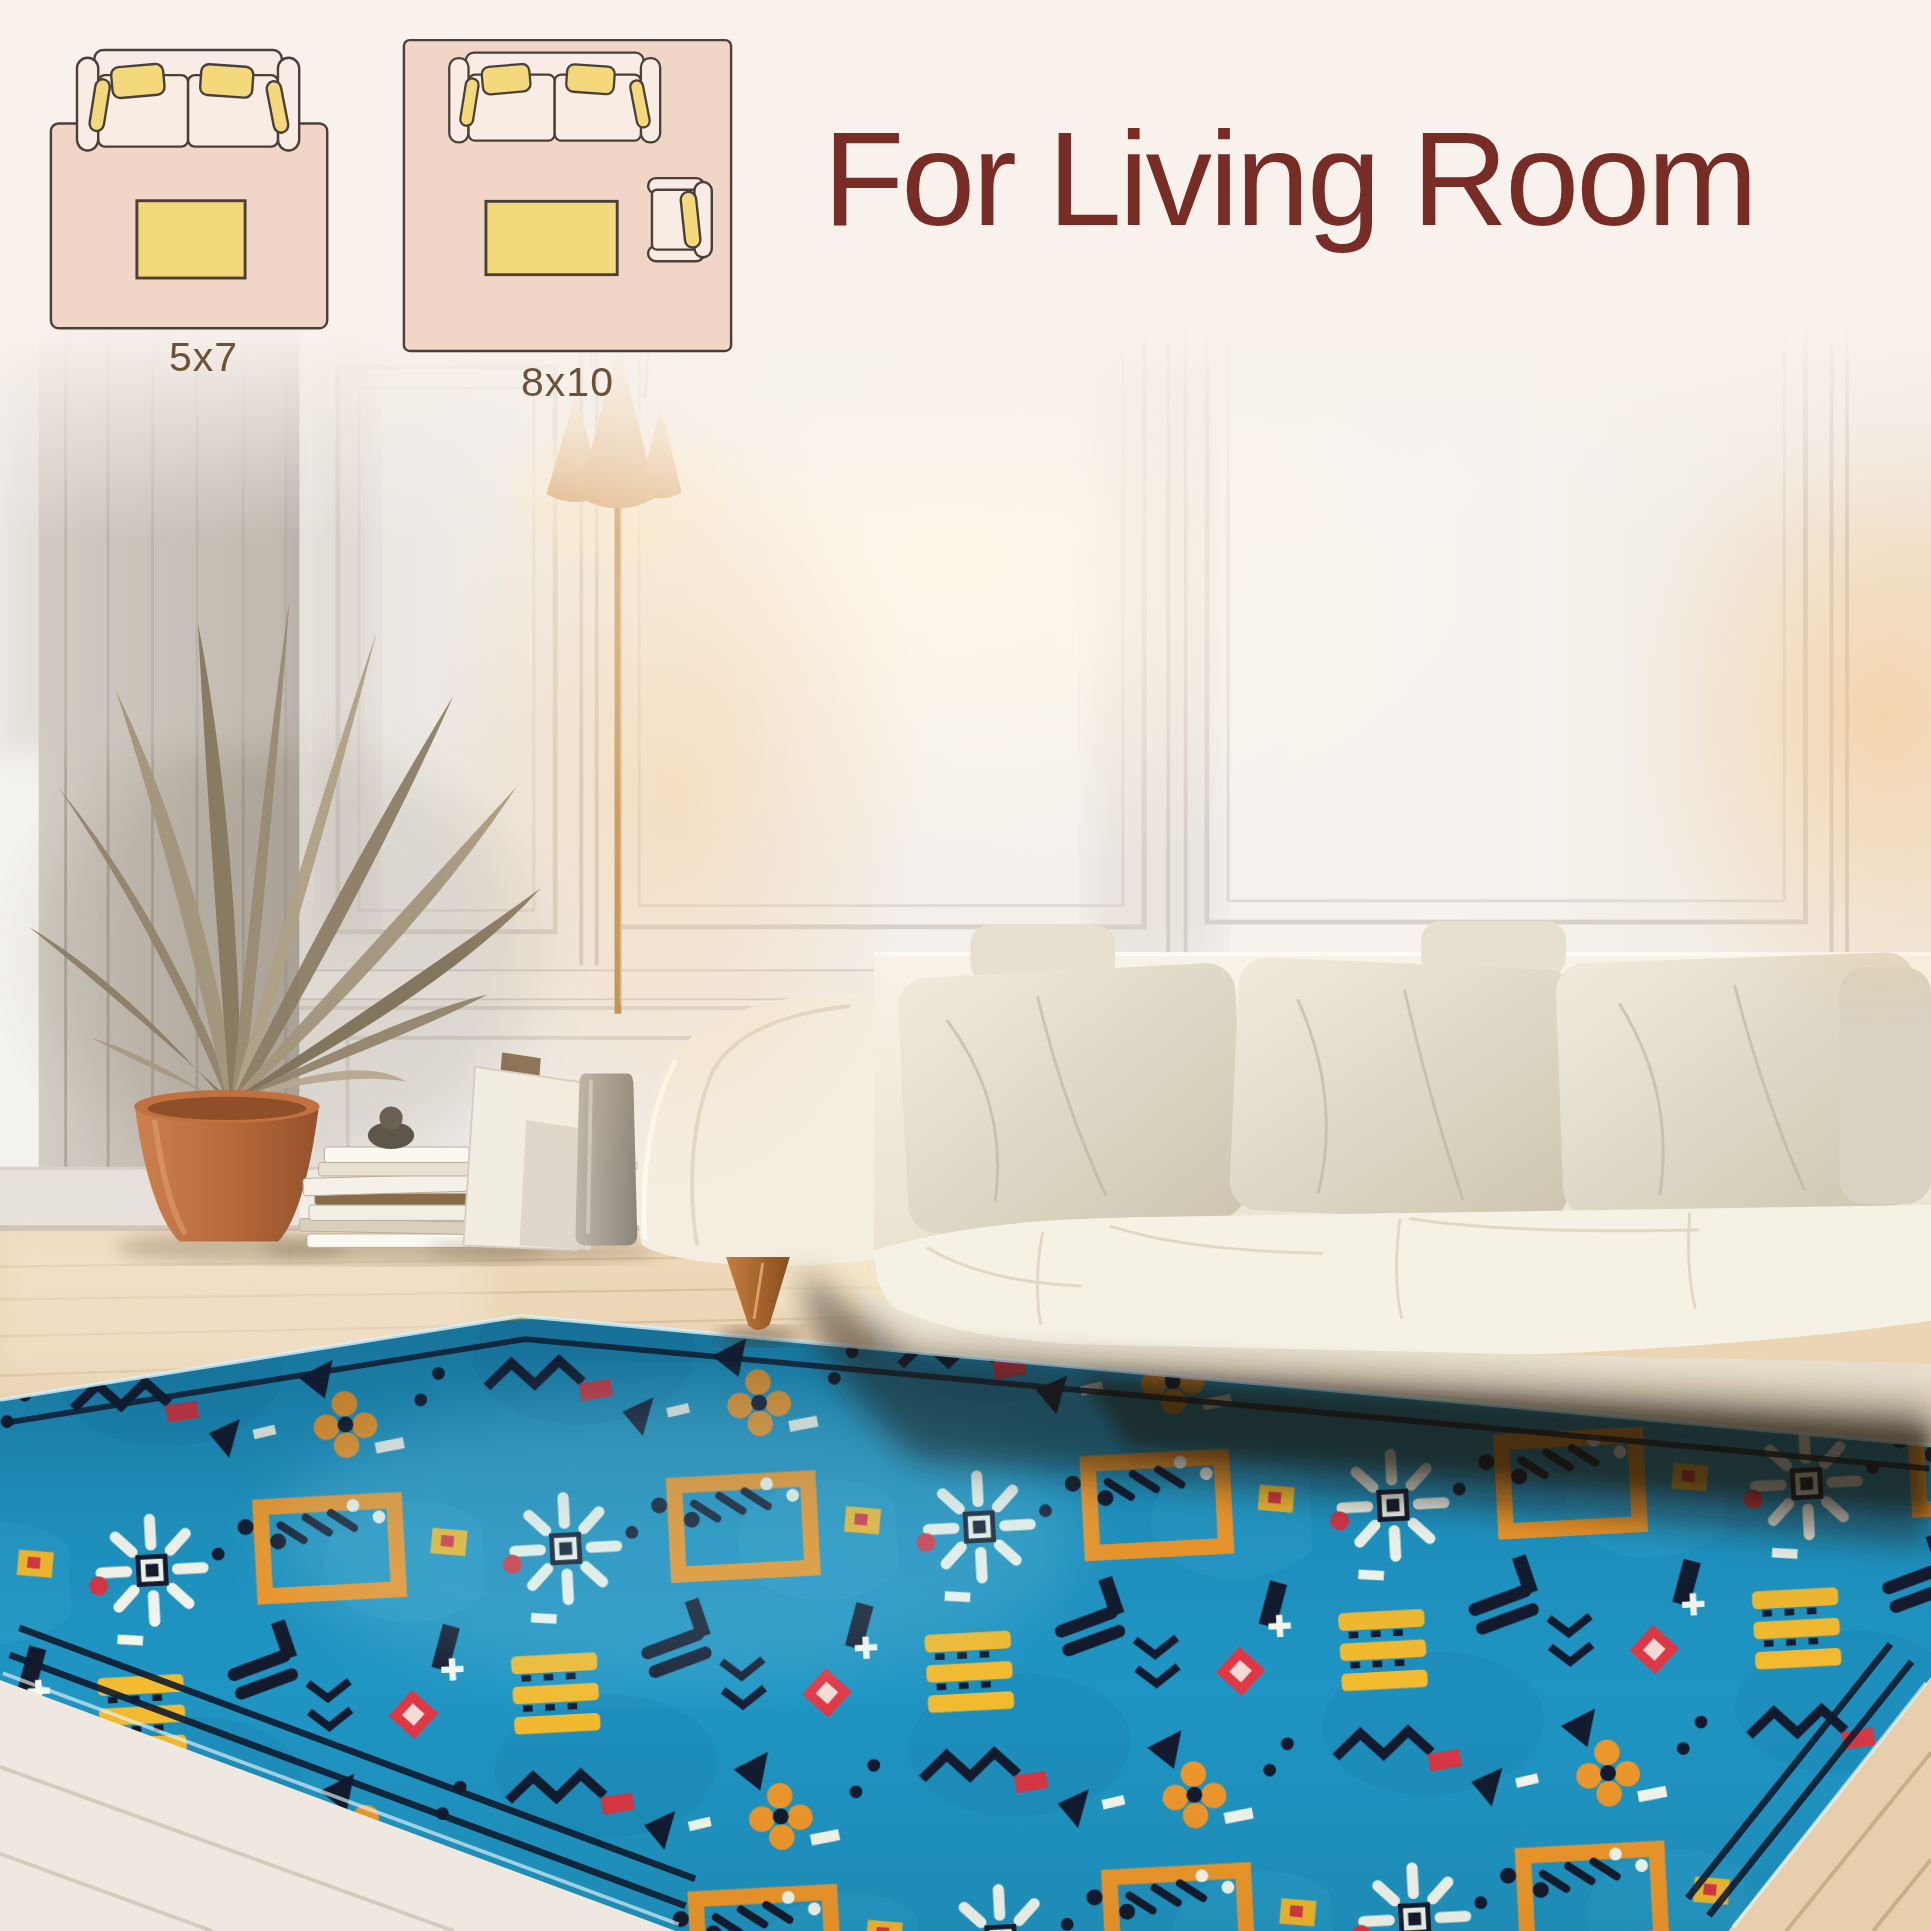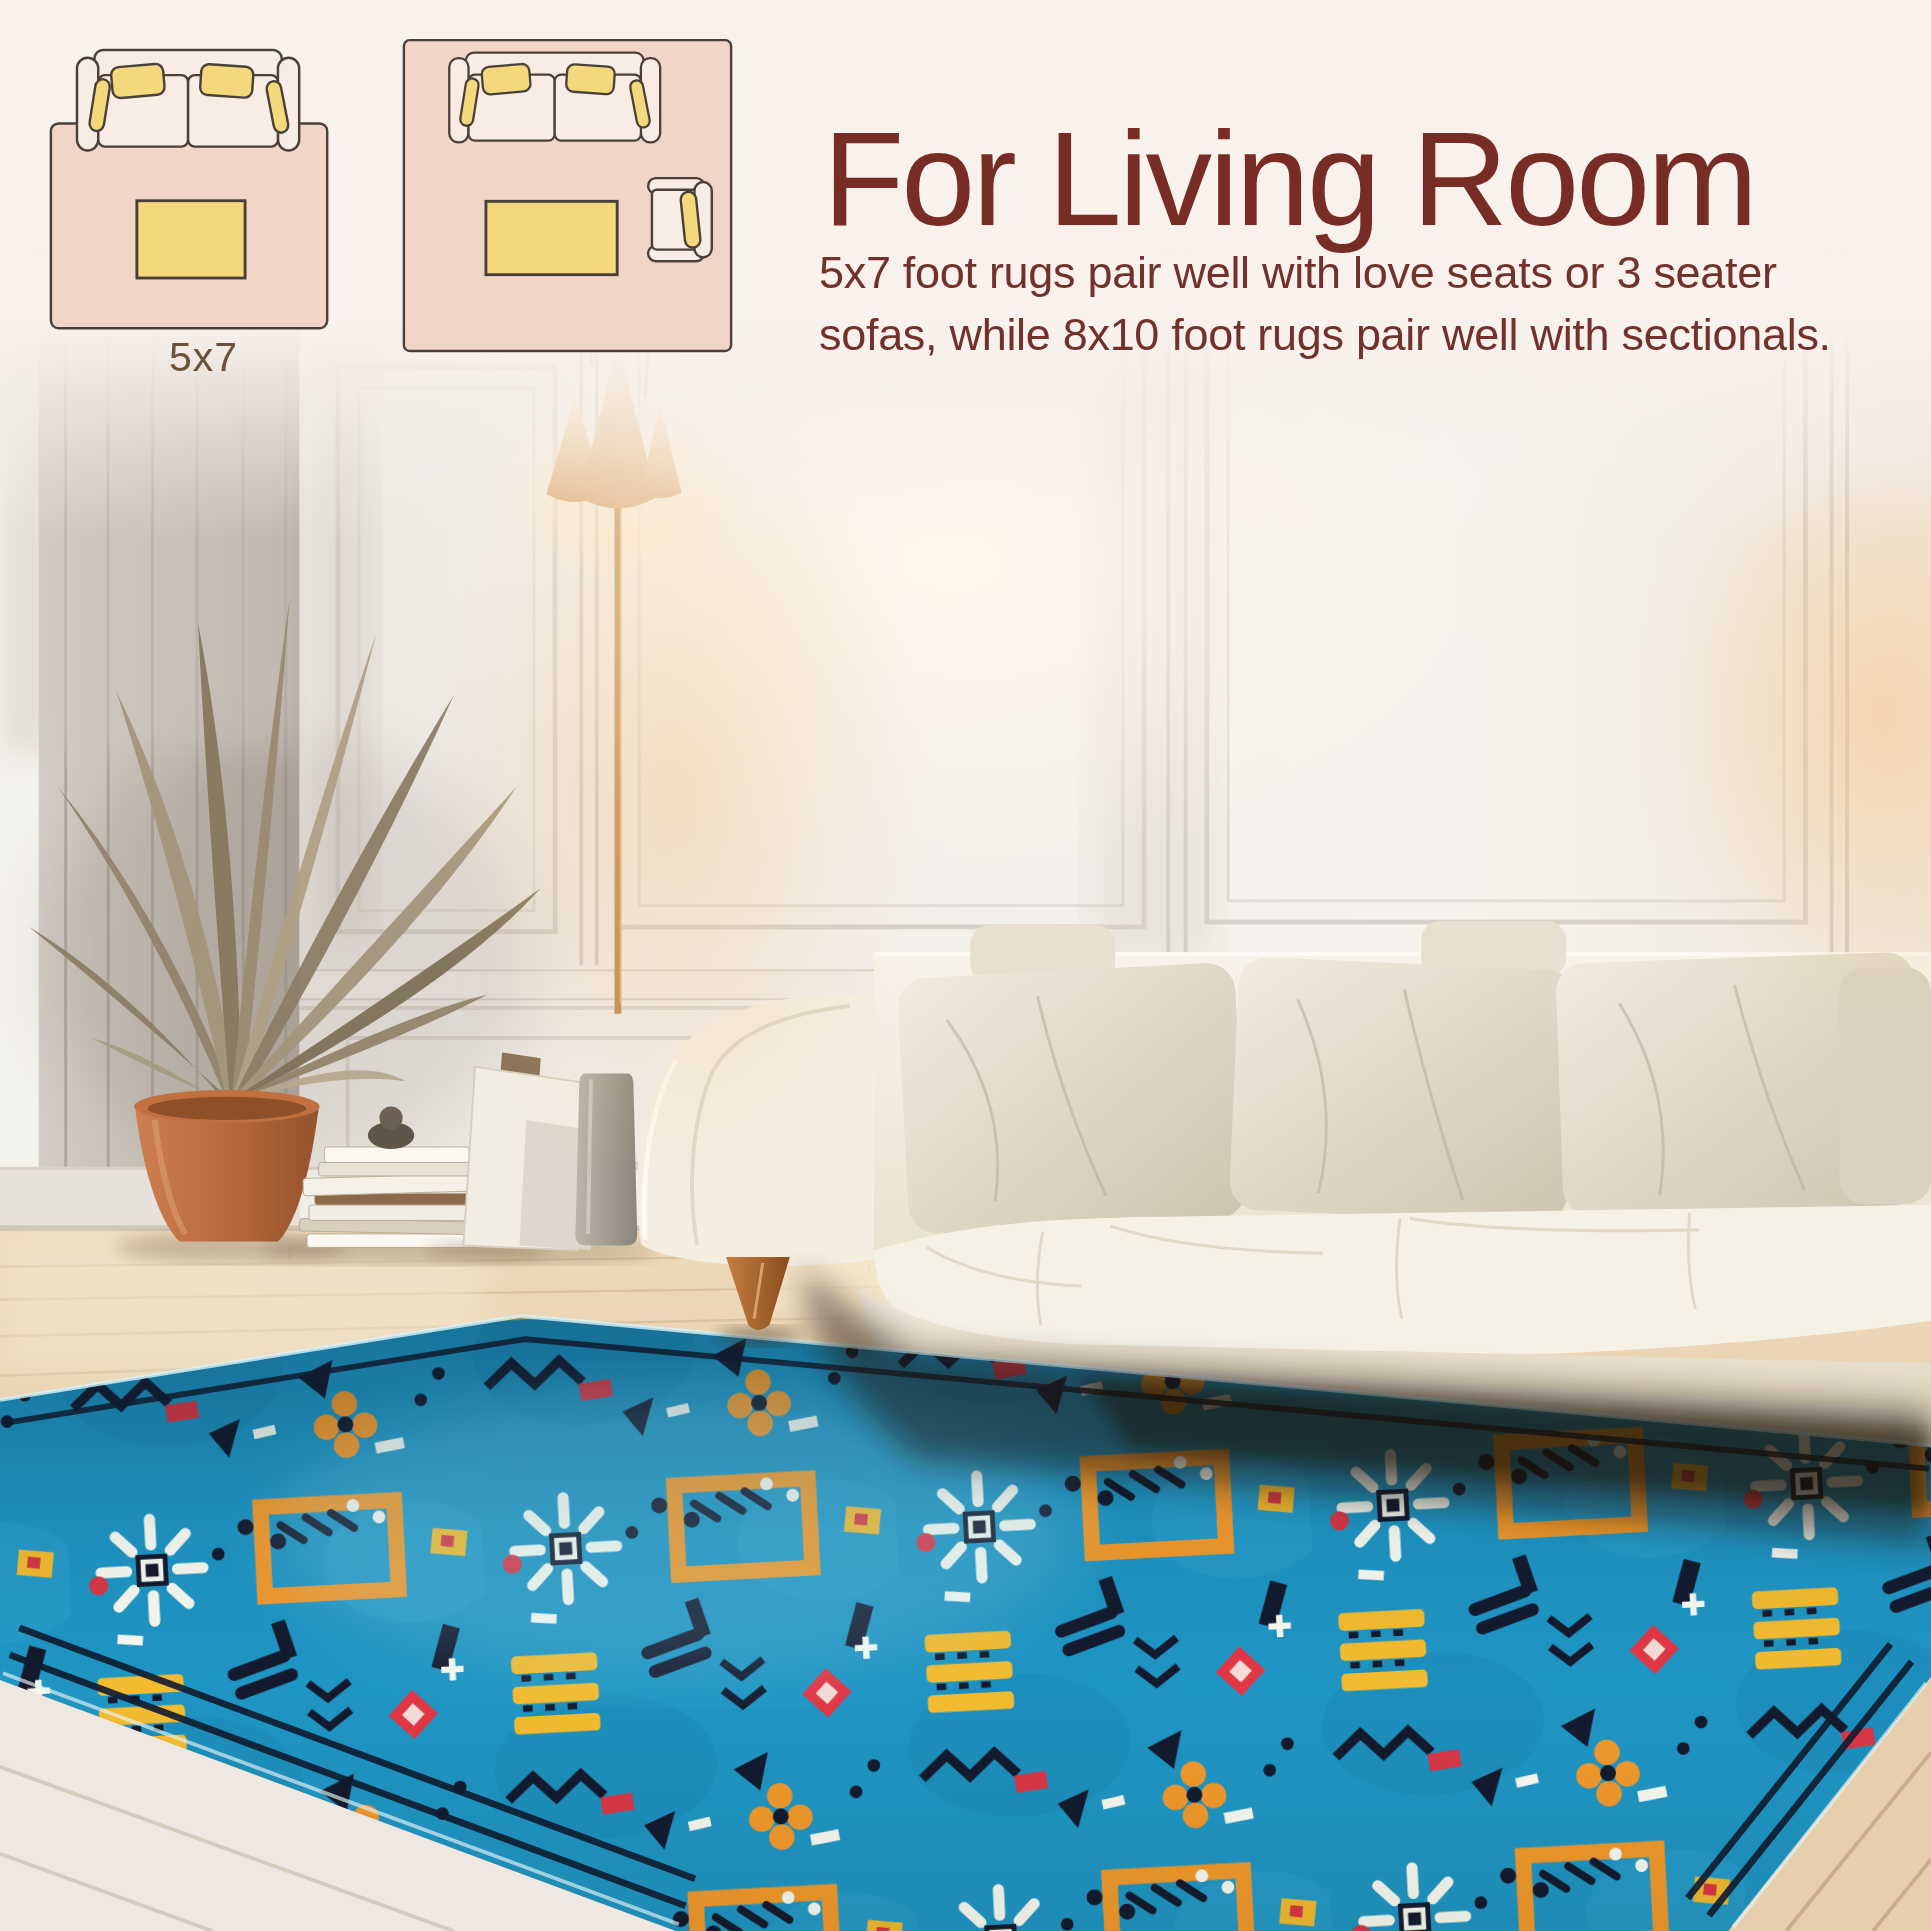--- a/index.html
+++ b/index.html
@@ -395,19 +395,18 @@
       <rect class="dg-table" x="88" y="170" width="136" height="76"></rect>
       <g transform="translate(252,146)">
         <rect class="dg-sofa" x="4" y="0" width="58" height="16" rx="8"></rect>
         <rect class="dg-sofa" x="4" y="70" width="58" height="16" rx="8"></rect>
         <rect class="dg-sofa" x="8" y="12" width="52" height="62" rx="5"></rect>
         <rect class="dg-sofa" x="52" y="4" width="18" height="78" rx="9"></rect>
         <rect class="dg-pillow" x="40" y="14" width="16" height="58" rx="8" transform="rotate(-6 48 43)"></rect>
       </g>
     </svg>
   </div>
+  <div class="dg-label l2">8x10</div>
 
   <h1 class="hdr-title">For Living Room</h1>
-  <p class="hdr-desc">5x7 foot rugs pair well with love seats or 3 seater
-sofas, while 8x10 foot rugs pair well with sectionals.</p>
 
 </div>
 
 
 </body></html>

